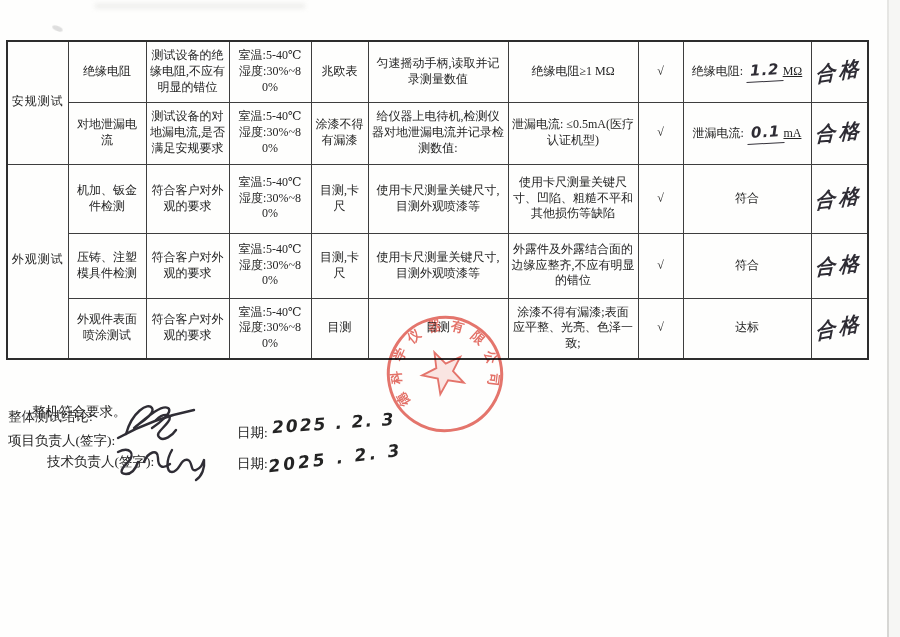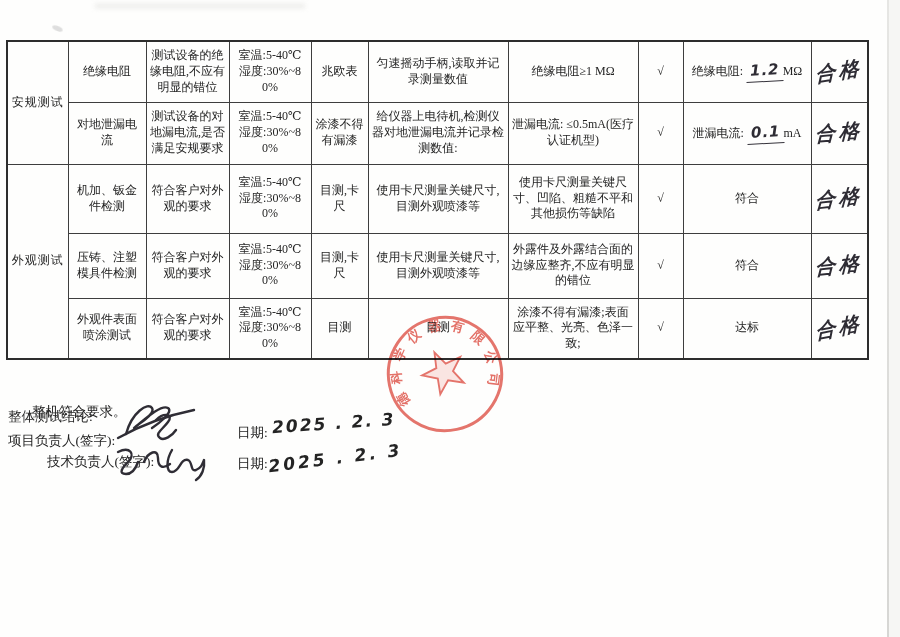--- a/index.html
+++ b/index.html
@@ -24,32 +24,32 @@
     position:absolute;left:6px;top:40px;width:861px;
     border-collapse:collapse;table-layout:fixed;
     font-size:12px;color:#242424;
   }
   table.report{border:2px solid #2d2d2d;}
   table.report td{
     border:1px solid #3e3e3e;text-align:center;vertical-align:middle;
     padding:1px 3px;line-height:1.32;overflow:hidden;word-break:break-all;
   }
   tr.r1{height:61px}tr.r2{height:62px}tr.r3{height:69px}tr.r4{height:65px}tr.r5{height:61px}
-  .cat{letter-spacing:1px;}
+  .cat{letter-spacing:1px;font-family:Liberation Mono, monospace;}
 
   
   .hand{
     font-family:"DejaVu Sans",sans-serif;font-style:italic;color:#2e2c34;
     font-weight:600;
   }
   .hw-val{
     display:inline-block;font-size:15px;padding:0 3px 0 4px;
     border-bottom:1.4px solid #35333b;transform:rotate(-3deg);letter-spacing:1px;
   }
-  .unit{white-space:nowrap;}
+  .unit{white-space:nowrap;text-decoration:underline;}
   .sign-cell span{
     display:inline-block;font-size:20px;letter-spacing:4px;line-height:1;
   }
   tr.r1 .sign-cell span{transform:rotate(-9deg) skewX(-8deg);}
   tr.r2 .sign-cell span{transform:rotate(-5deg) skewX(-6deg);}
   tr.r3 .sign-cell span{transform:rotate(-7deg) skewX(-10deg);}
   tr.r4 .sign-cell span{transform:rotate(-6deg) skewX(-7deg);}
   tr.r5 .sign-cell span{transform:rotate(-11deg) skewX(-9deg);}
 
   

